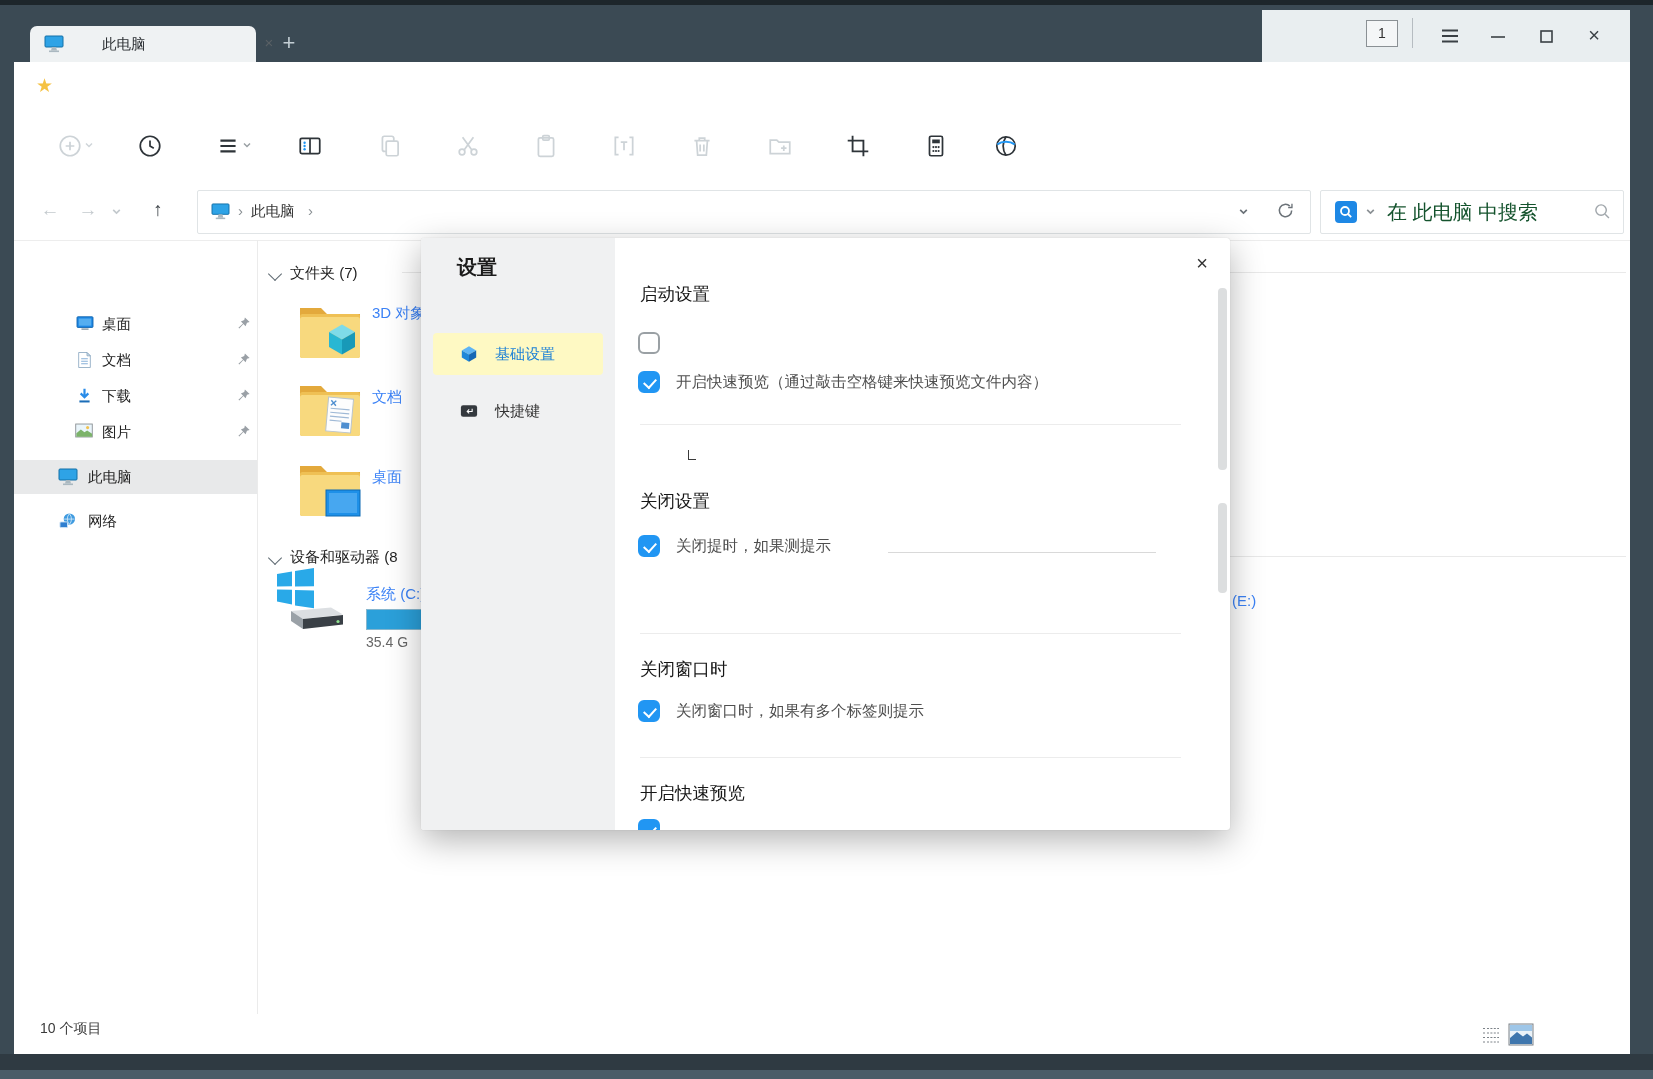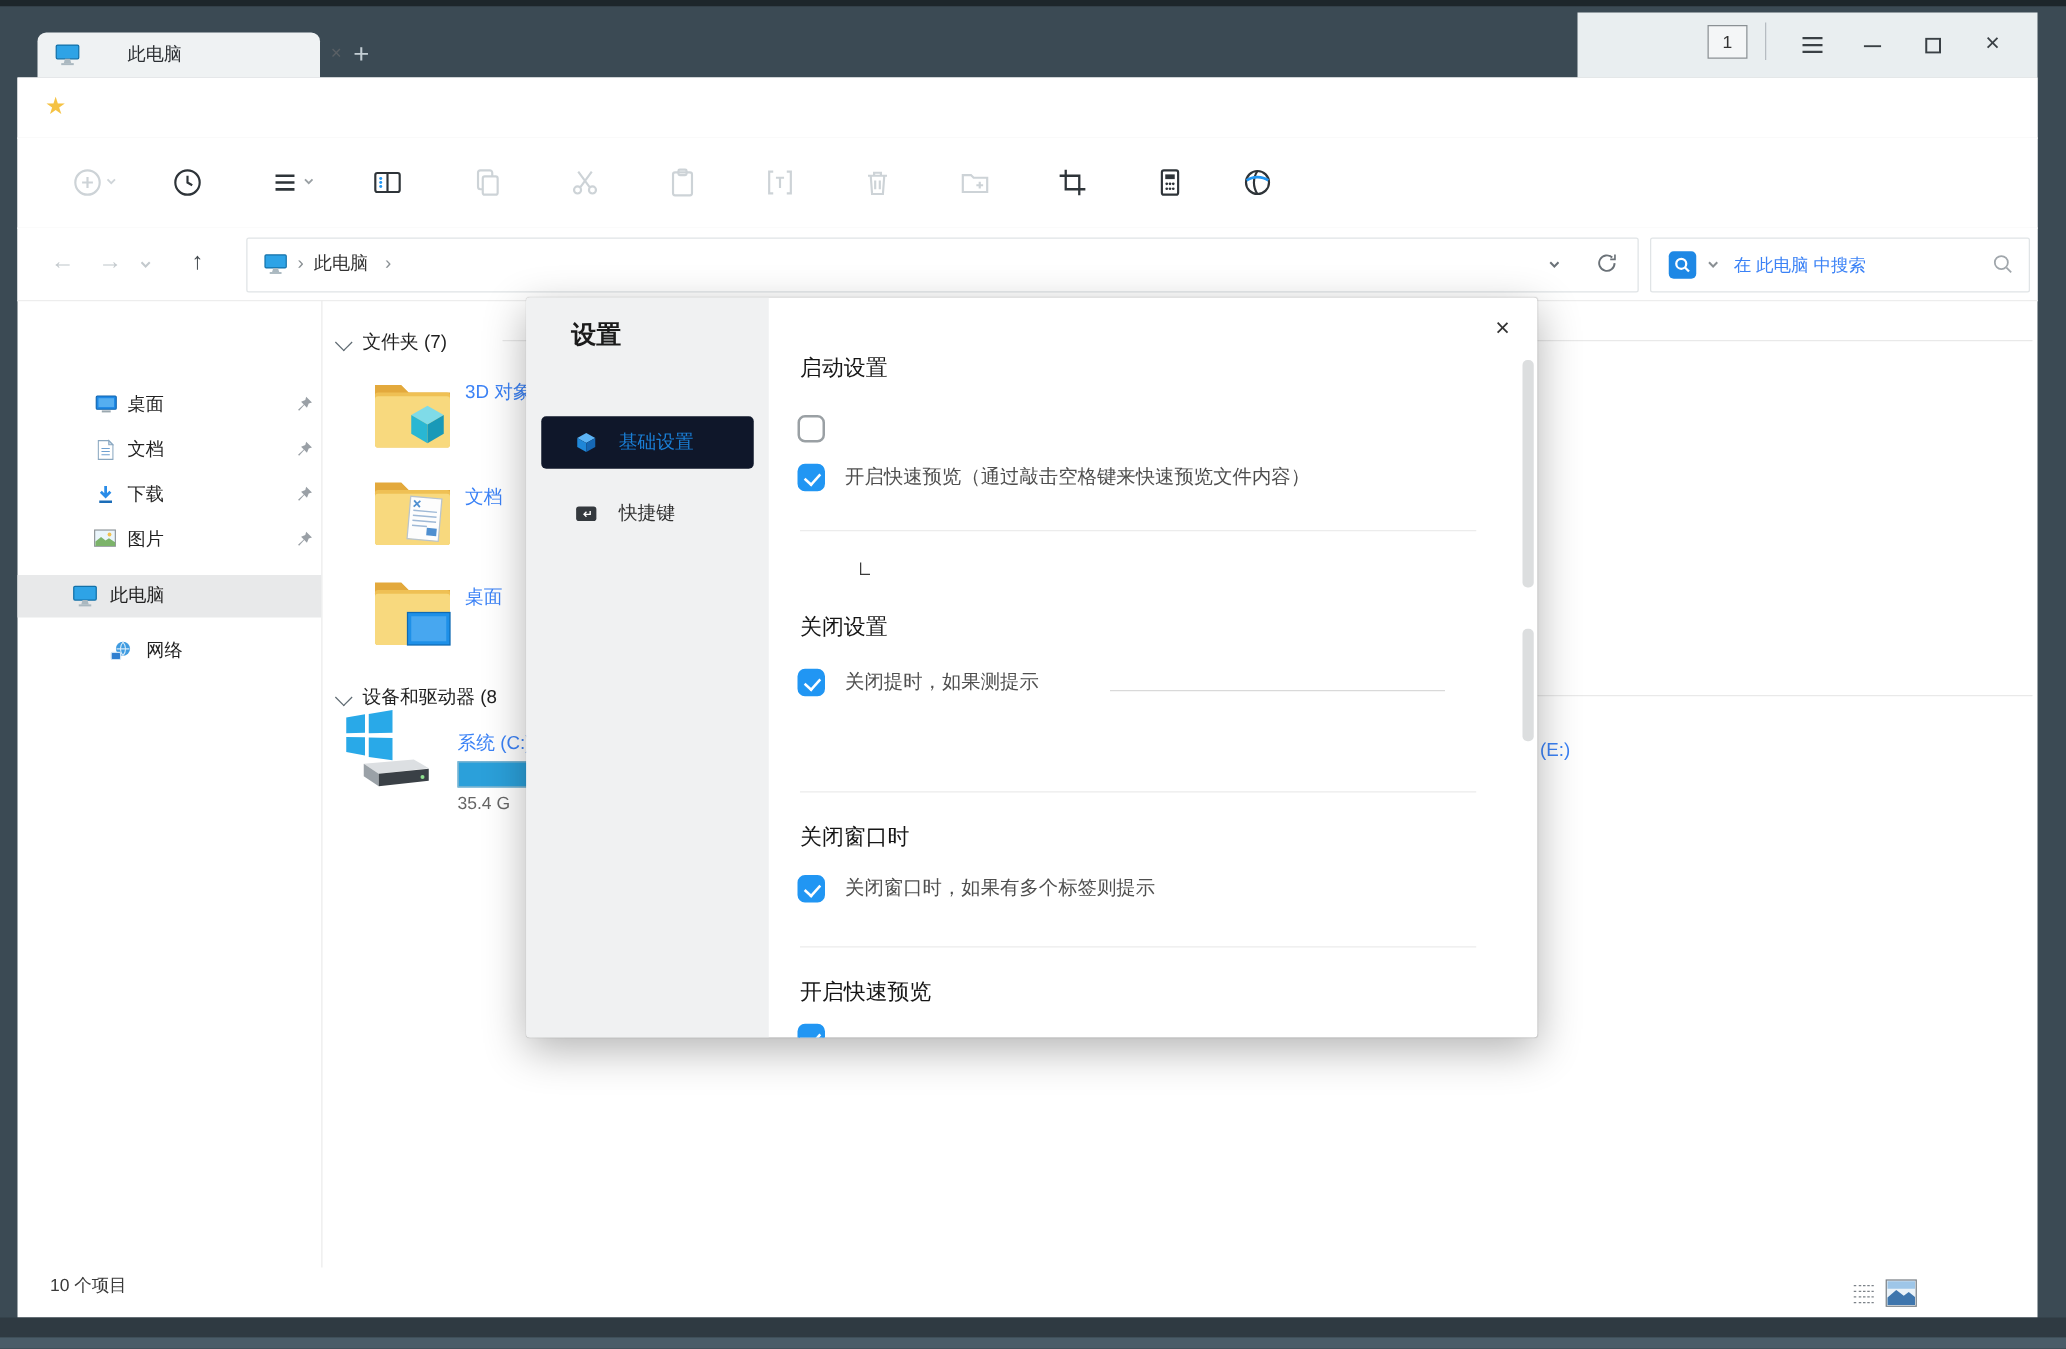--- a/index.html
+++ b/index.html
@@ -36,21 +36,21 @@
   .tchev.dis{color:#cfd5d9;}
   
   .addr-row{left:0;top:120px;width:1616px;height:58px;background:#fff;border-bottom:1px solid #ededed;}
   .nav-arrow{top:0;height:58px;line-height:56px;font-size:19px;text-align:center;width:30px;}
   .addr-box{left:183px;top:8px;width:1112px;height:42px;border:1px solid #e0e4e6;border-radius:2px;background:#fff;}
   .crumb-sep{color:#8a9094;font-size:15px;}
   .addr-right{color:#6b7278;}
   .search-box{left:1306px;top:8px;width:302px;height:42px;border:1px solid #e0e4e6;border-radius:2px;background:#fff;}
   .search-tile{left:14px;top:10px;width:22px;height:22px;background:#1e88e5;border-radius:4px;}
   .search-tile svg{margin:3px;}
-  .search-ph{left:66px;top:0;height:42px;line-height:42px;font-size:14px;color:#3b82f6;}
+  .search-ph{left:66px;top:0;height:42px;line-height:42px;font-size:20px;color:#14532d;}
   
   .side-sep{left:243px;top:178px;width:1px;height:774px;background:#ebebeb;}
   .srow{height:30px;line-height:30px;font-size:14.5px;color:#222;cursor:pointer;}
   .srow .icn{position:absolute;top:6px;}
   .pin{position:absolute;top:7px;width:16px;height:16px;}
   .sel-row{left:0;top:398px;width:243px;height:34px;background:#e8e9ea;}
   
   .grp-chev{width:9px;height:9px;border-left:1.6px solid #5f6a72;border-bottom:1.6px solid #5f6a72;transform:rotate(-45deg);cursor:pointer;}
   .grp-label{font-size:15px;color:#1f1f1f;}
   .grp-line{height:1px;background:#e9e9e9;}
@@ -58,21 +58,21 @@
   .drive-bar{background:#2ba0da;border:1px solid #86b7cf;}
   .drive-free{font-size:14px;color:#666;}
   
   .status-text{left:26px;top:958px;font-size:14px;color:#3a3a3a;}
   
   #dialog{left:421px;top:238px;width:809px;height:592px;background:#fff;border-radius:3px;
           box-shadow:0 10px 34px rgba(0,0,0,.30),0 0 1px rgba(0,0,0,.2);overflow:hidden;z-index:10;}
   .dpane{left:0;top:0;width:194px;height:592px;background:#f0f1f2;}
   .dtitle{left:36px;top:16px;font-size:20px;font-weight:bold;color:#1b1b1b;}
   .dnav{left:12px;width:170px;height:42px;border-radius:4px;cursor:pointer;}
-  .dnav.sel{background:#0f172a;}
+  .dnav.sel{background:#fef9c3;}
   .dnav .icn{position:absolute;left:27px;top:12px;}
   .dnav .lbl{position:absolute;left:62px;top:0;height:42px;line-height:42px;font-size:15px;}
   .dclose{left:763px;top:8px;width:36px;height:36px;text-align:center;line-height:34px;font-size:20px;color:#333;cursor:pointer;}
   .dhead{left:219px;font-size:17.5px;font-weight:500;color:#161616;text-align:right;}
   .cb{width:22px;height:22px;border-radius:6px;border:2px solid #9aa0a4;background:#fff;box-sizing:border-box;cursor:pointer;}
   .cb.checked{background:#2196f3;border-color:#2196f3;}
   .cb.checked::after{content:"";position:absolute;left:6px;top:3px;width:6px;height:10px;
         border:solid #fff;border-width:0 2.4px 2.4px 0;transform:rotate(42deg);}
   .cb{left:217px;position:absolute;}
   .opt-label{left:255px;font-size:15.5px;color:#4f4f4f;line-height:22px;cursor:pointer;}
@@ -350,21 +350,21 @@
     <div class="abs srow" style="left:0;top:400px;width:243px;">
       <span class="icn" style="left:44px;">
         <svg width="20" height="18" viewBox="0 0 20 18">
             <rect x="1" y="1" width="18" height="11" rx="1" fill="#2ea3e6" stroke="#1270a8"></rect>
             <path d="M7 15.5h6l-1-3.5h-4z" fill="#aab8c0"></path>
             <rect x="5" y="15.5" width="10" height="1.6" fill="#aab8c0"></rect>
           </svg>
       </span>
       <span class="abs" style="left:74px;">此电脑</span>
     </div>
-    <div class="abs srow" style="left:0;top:444px;width:243px;margin-left:29px;">
+    <div class="abs srow" style="left:0;top:444px;width:243px;">
       <span class="icn" style="left:44px;">
         <svg width="19" height="17" viewBox="0 0 20 18">
             <circle cx="12" cy="7.5" r="6" fill="#3f9be0"></circle>
             <path d="M6.5 7.5h11M12 1.8a8.5 8.5 0 0 1 0 11.4M12 1.8a8.5 8.5 0 0 0 0 11.4" stroke="#d7ebf9" fill="none" stroke-width=".9"></path>
             <rect x="2" y="10.5" width="8" height="6" rx="1" fill="#2f7fd0" stroke="#cfe4f5"></rect>
           </svg>
       </span>
       <span class="abs" style="left:74px;">网络</span>
     </div>
 

